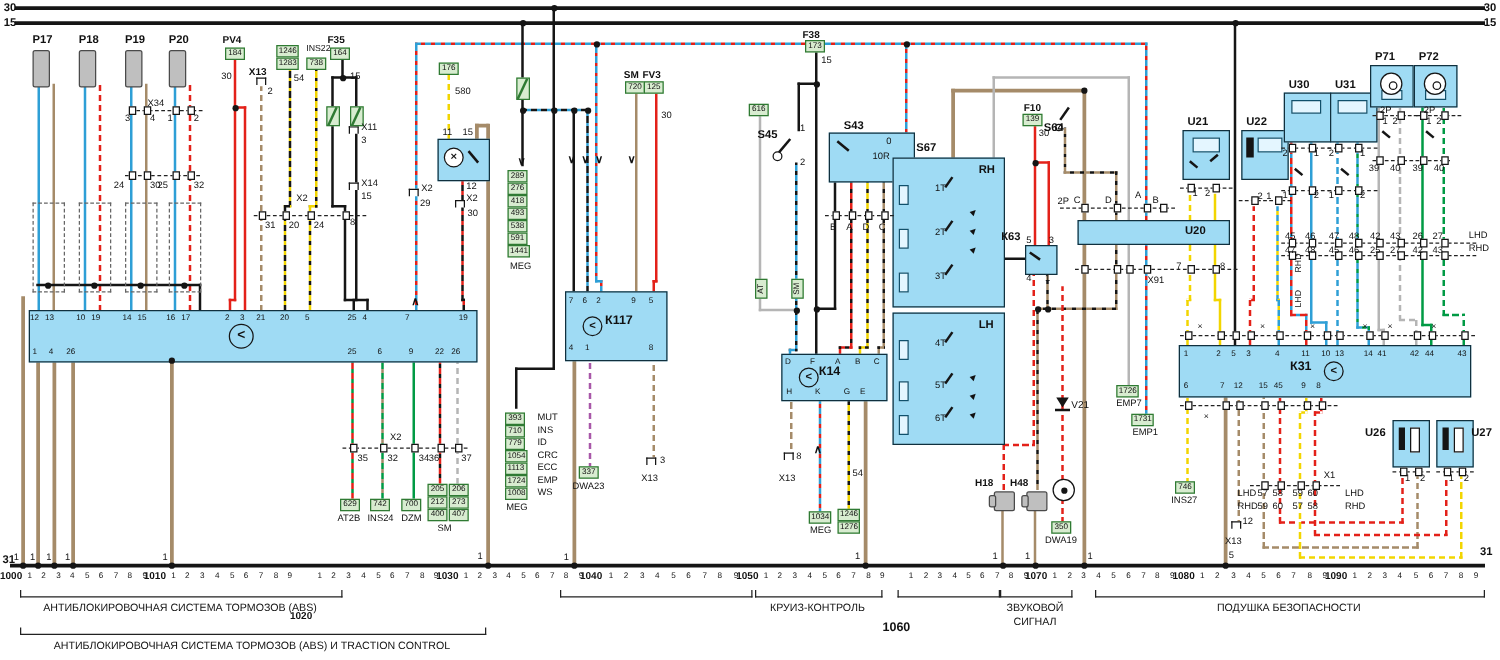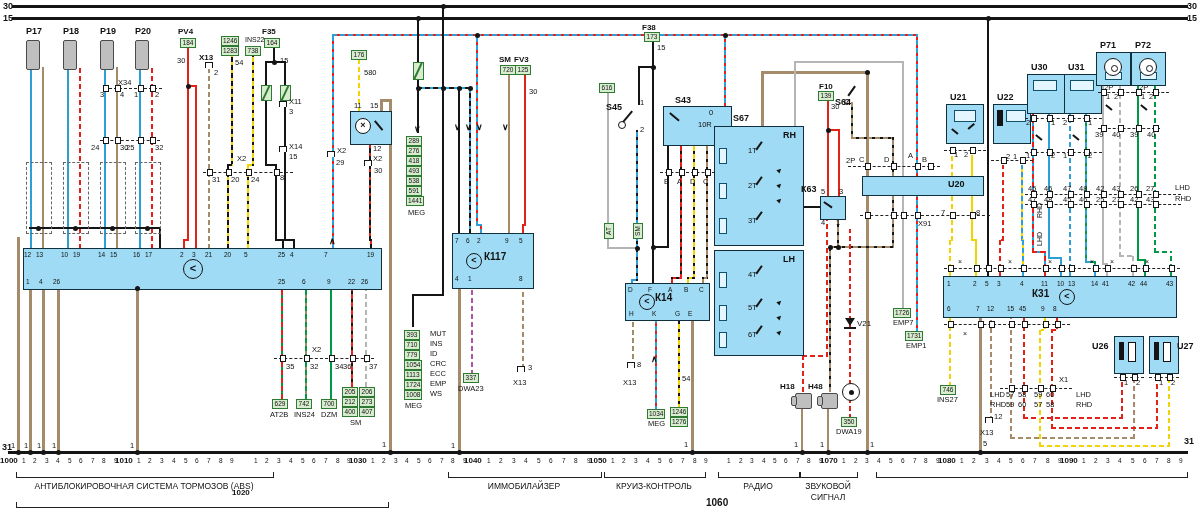--- a/index.html
+++ b/index.html
@@ -111,30 +111,30 @@
     <div class="t" style="left: 1106px; top: 458px; font-size: 6.5px;">3</div>
     <div class="t" style="left: 1118px; top: 458px; font-size: 6.5px;">4</div>
     <div class="t" style="left: 1131px; top: 458px; font-size: 6.5px;">5</div>
     <div class="t" style="left: 1143px; top: 458px; font-size: 6.5px;">6</div>
     <div class="t" style="left: 1155px; top: 458px; font-size: 6.5px;">7</div>
     <div class="t" style="left: 1167px; top: 458px; font-size: 6.5px;">8</div>
     <div class="t" style="left: 1179px; top: 458px; font-size: 6.5px;">9</div>
     <div class="abs" style="left: 16px; top: 472px; width: 256px; height: 5px; border-left: 1px solid rgb(34, 34, 34); border-right: 1px solid rgb(34, 34, 34); border-bottom: 1px solid rgb(34, 34, 34);"></div>
     <div class="abs" style="left: -26px; top: 481px; width: 340px; text-align: center; font-size: 8.5px;">АНТИБЛОКИРОВОЧНАЯ СИСТЕМА ТОРМОЗОВ (ABS)</div>
     <div class="abs" style="left: 16px; top: 502px; width: 371px; height: 5px; border-left: 1px solid rgb(34, 34, 34); border-right: 1px solid rgb(34, 34, 34); border-bottom: 1px solid rgb(34, 34, 34);"></div>
+    <div class="abs" style="left: 31.5px; top: 511px; width: 340px; text-align: center; font-size: 8.5px;">АНТИБЛОКИРОВОЧНАЯ СИСТЕМА ТОРМОЗОВ (ABS) И TRACTION CONTROL</div>
     <div class="abs" style="left: 448px; top: 472px; width: 152px; height: 5px; border-left: 1px solid rgb(34, 34, 34); border-right: 1px solid rgb(34, 34, 34); border-bottom: 1px solid rgb(34, 34, 34);"></div>
-    <div class="abs" style="left: 354px; top: 481px; width: 340px; text-align: center; font-size: 8.5px;">ИММОБИЛАЙЗЕР</div>
     <div class="abs" style="left: 604px; top: 472px; width: 100px; height: 5px; border-left: 1px solid rgb(34, 34, 34); border-right: 1px solid rgb(34, 34, 34); border-bottom: 1px solid rgb(34, 34, 34);"></div>
     <div class="abs" style="left: 484px; top: 481px; width: 340px; text-align: center; font-size: 8.5px;">КРУИЗ-КОНТРОЛЬ</div>
     <div class="abs" style="left: 718px; top: 472px; width: 80px; height: 5px; border-left: 1px solid rgb(34, 34, 34); border-right: 1px solid rgb(34, 34, 34); border-bottom: 1px solid rgb(34, 34, 34);"></div>
-    <div class="abs" style="left: 588px; top: 481px; width: 340px; text-align: center; font-size: 8.5px;">РАДИО</div>
     <div class="abs" style="left: 800px; top: 472px; width: 56px; height: 5px; border-left: 1px solid rgb(34, 34, 34); border-right: 1px solid rgb(34, 34, 34); border-bottom: 1px solid rgb(34, 34, 34);"></div>
     <div class="abs" style="left: 658px; top: 492px; width: 340px; text-align: center; font-size: 8.5px;">СИГНАЛ</div>
     <div class="abs" style="left: 658px; top: 481px; width: 340px; text-align: center; font-size: 8.5px;">ЗВУКОВОЙ</div>
     <div class="abs" style="left: 876px; top: 472px; width: 310px; height: 5px; border-left: 1px solid rgb(34, 34, 34); border-right: 1px solid rgb(34, 34, 34); border-bottom: 1px solid rgb(34, 34, 34);"></div>
+    <div class="abs" style="left: 861px; top: 481px; width: 340px; text-align: center; font-size: 8.5px;">ПОДУШКА БЕЗОПАСНОСТИ</div>
     <div class="abs" style="left: 30px; top: 67px; width: 2px; height: 182px; background: rgb(46, 159, 214);"></div>
     <div class="abs" style="left: 42px; top: 67px; width: 2px; height: 182px; background: rgb(165, 139, 105);"></div>
     <div class="abs" style="left: 67px; top: 67px; width: 2px; height: 182px; background: rgb(46, 159, 214);"></div>
     <div class="abs" style="left: 79px; top: 67px; width: 2px; height: 182px; background: repeating-linear-gradient(0deg, rgb(227, 33, 25) 0px, rgb(227, 33, 25) 5px, rgb(255, 255, 255) 5px, rgb(255, 255, 255) 8px);"></div>
     <div class="abs" style="left: 104px; top: 67px; width: 2px; height: 182px; background: rgb(46, 159, 214);"></div>
     <div class="abs" style="left: 116px; top: 67px; width: 2px; height: 182px; background: rgb(165, 139, 105);"></div>
     <div class="abs" style="left: 139px; top: 67px; width: 2px; height: 182px; background: rgb(46, 159, 214);"></div>
     <div class="abs" style="left: 151px; top: 67px; width: 2px; height: 182px; background: repeating-linear-gradient(0deg, rgb(227, 33, 25) 0px, rgb(227, 33, 25) 5px, rgb(255, 255, 255) 5px, rgb(255, 255, 255) 8px);"></div>
     <div class="abs" style="left: 29px; top: 227px; width: 132px; height: 2px; background: rgb(21, 21, 21);"></div>
     <div class="abs" style="left: 159px; top: 227px; width: 2px; height: 22px; background: rgb(21, 21, 21);"></div>

